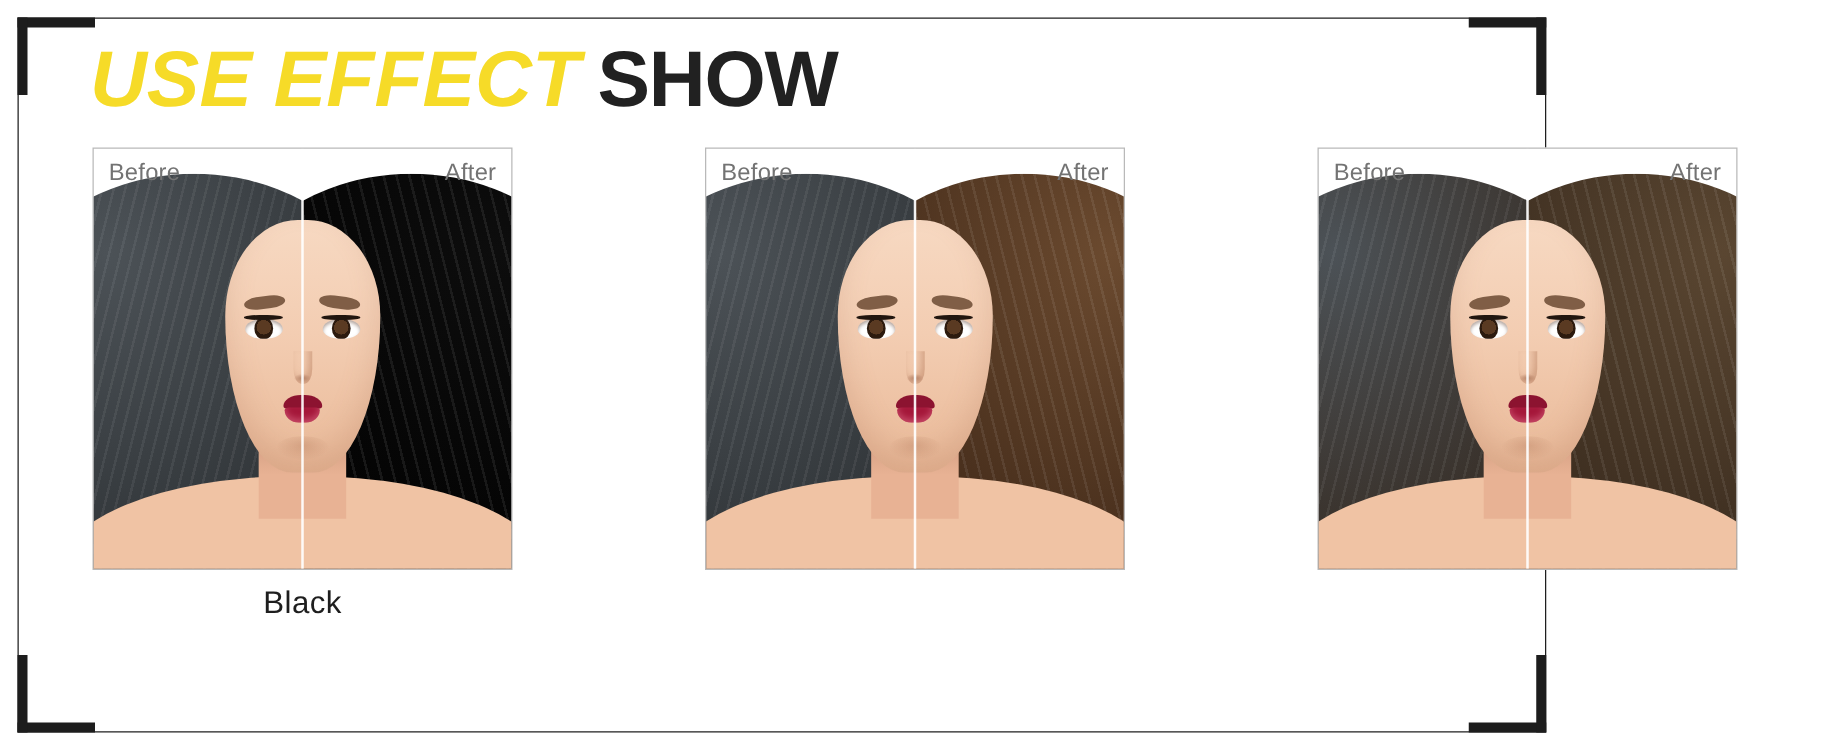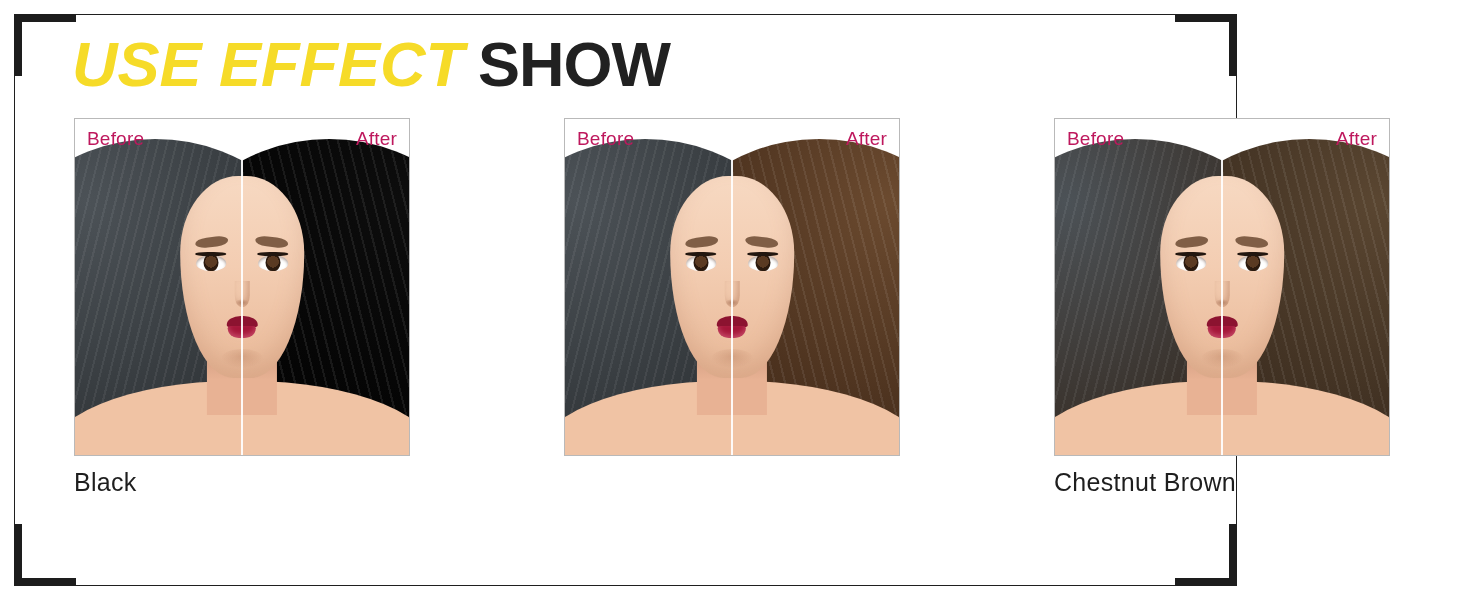--- a/index.html
+++ b/index.html
@@ -104,21 +104,21 @@
     height: 336px;
     border: 1px solid #b9b9b9;
     background: #ffffff;
     overflow: hidden;
   }
 
   .ba-label {
     position: absolute;
     top: 9px;
     font-size: 19px;
-    color: #be185d;
+    color: #737373;
     z-index: 9;
     letter-spacing: .2px;
   }
   .ba-label.before { left: 12px; }
   .ba-label.after  { right: 12px; }
 
   
   .split-line {
     position: absolute;
     left: 50%;
@@ -319,21 +319,21 @@
     transform: translateX(-50%);
     background: radial-gradient(ellipse at 50% 40%, rgba(170,110,80,.3), rgba(170,110,80,0) 72%);
     z-index: 6;
     border-radius: 50%;
   }
 
   
   .caption {
     margin-top: 12px;
     width: 336px;
-    text-align: left;
+    text-align: center;
     font-size: 25px;
     color: #1e1e1e;
     letter-spacing: .3px;
   }
 
   
   #footnote {
     position: absolute;
     left: 70px;
     top: 508px;
@@ -481,21 +481,20 @@
             <span class="nose"></span>
             <span class="lips">
                 <span class="upper"></span>
                 <span class="lower"></span>
               </span>
             <span class="chin-shade"></span>
           </div>
         </div>
         <div class="split-line"></div>
       </div>
-      <div class="caption">Chestnut Brown</div>
     </div>
 
   </div>
 
   <div id="footnote">
   </div>
 
 </div>
 
 </body></html>

